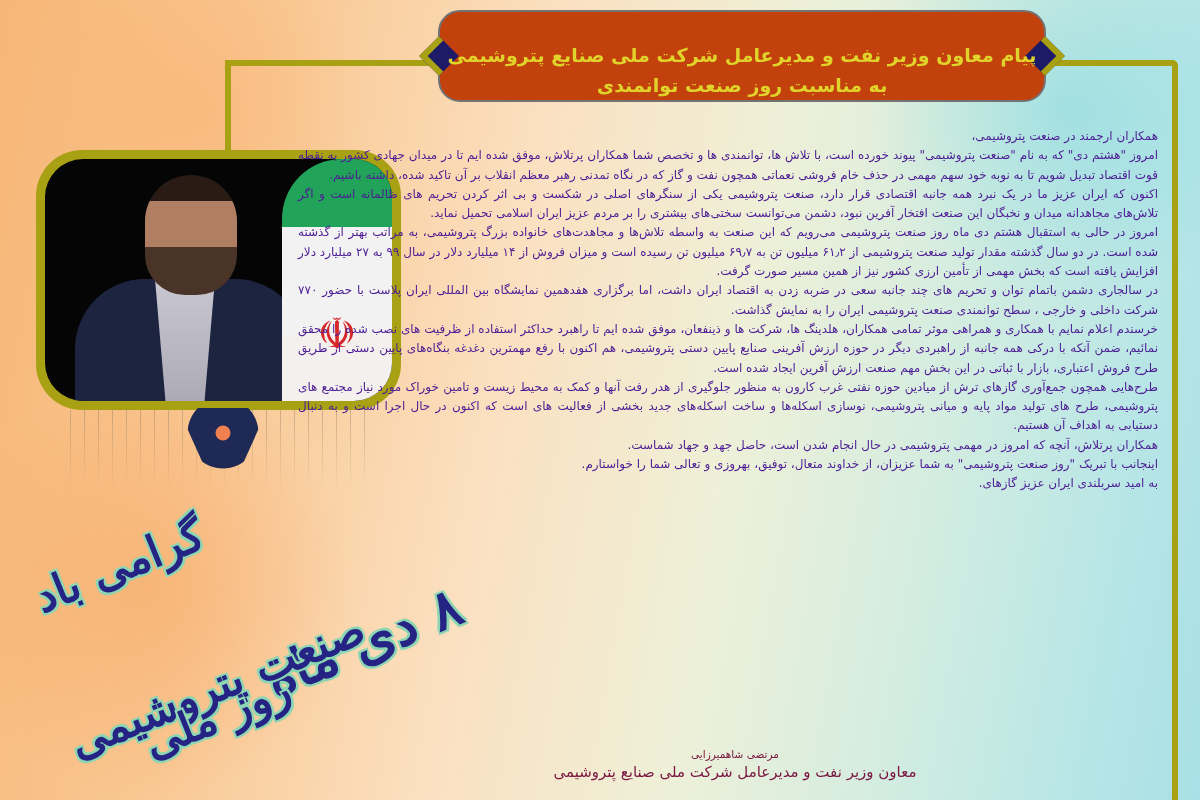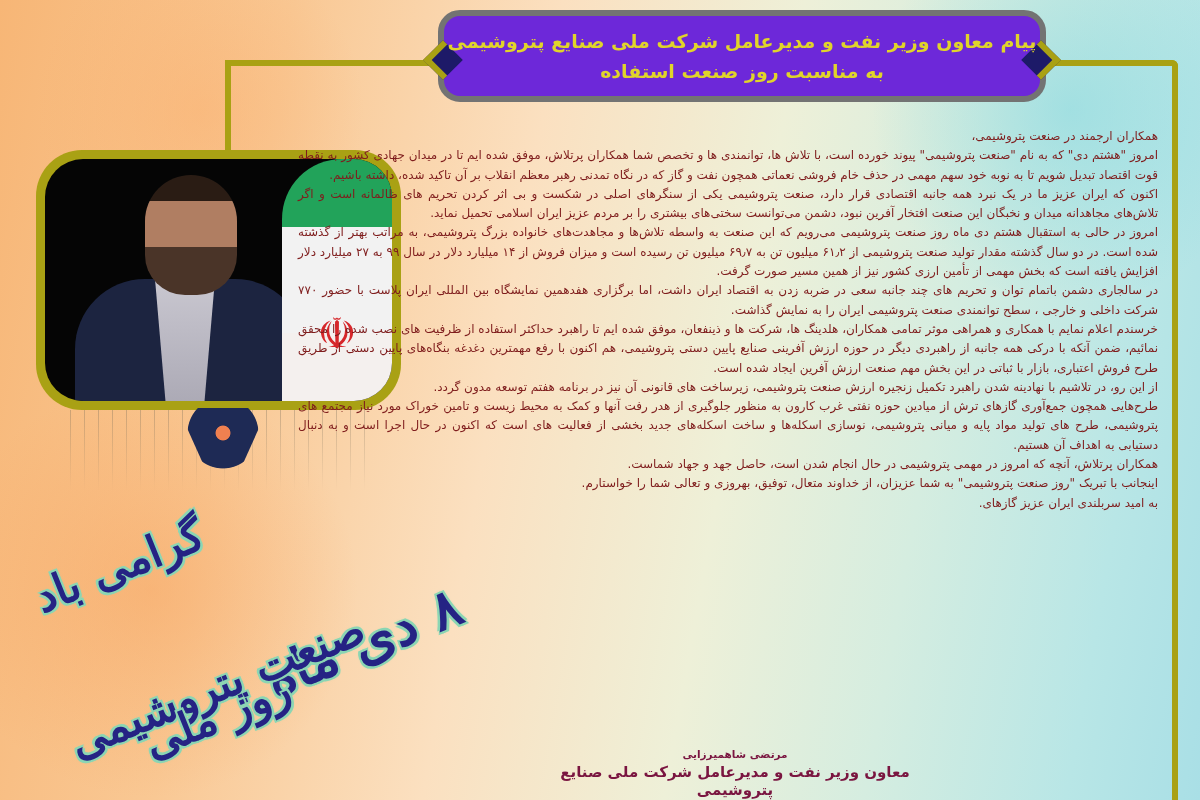--- a/index.html
+++ b/index.html
@@ -18,22 +18,22 @@
   
   .frame-line { position:absolute; background:#a9a114; }
   .fl-top-left  { left:225px; top:60px; width:210px; height:6px; border-top-left-radius:8px; }
   .fl-left-vert { left:225px; top:60px; width:6px; height:100px; }
   .fl-top-right { left:1050px; top:60px; width:128px; height:6px; border-top-right-radius:10px; }
   .fl-right-vert{ left:1172px; top:60px; width:6px; height:740px; border-top-right-radius:10px; }
 
   
   .title-banner {
     position:absolute; left:438px; top:10px; width:608px; height:92px;
-    background:#6d28d9; border:6px solid #737373; border-radius:22px;
-    box-sizing:border-box; display:flex; flex-direction:column; align-items:center; justify-content:center;
+    background:#c2410c; border:2px solid #737373; border-radius:22px;
+    box-sizing:border-box; display:flex; flex-direction:column; align-items:center; justify-content:flex-end;
     direction:rtl;
   }
   .title-banner::before, .title-banner::after {
     content:""; position:absolute; top:30px; width:22px; height:22px; background:#1d1a68;
     border:6px solid #a9a114; transform:rotate(45deg);
   }
   .title-banner::before { left:-15px; border-right:none; border-top:none; }
   .title-banner::after  { right:-15px; border-left:none; border-bottom:none; }
   .title-line { color:#e0d42a; font-weight:bold; font-size:19px; line-height:30px; position:relative; z-index:2; }
 
@@ -70,43 +70,43 @@
   .callig { position:absolute; direction:rtl; color:#252384; font-weight:bold; font-family:"DejaVu Serif", serif;
     text-shadow: 0 0 2px #8cd6b4, 0 0 4px #8cd6b4, 2px 2px 0 #8cd6b4, -2px -2px 0 #8cd6b4, 2px -2px 0 #8cd6b4, -2px 2px 0 #8cd6b4; }
   .callig-1 { left:30px; top:540px; font-size:44px; transform:rotate(-22deg); }
   .callig-2 { left:260px; top:610px; font-size:54px; transform:rotate(-22deg); }
   .callig-3 { left:60px; top:660px; font-size:44px; transform:rotate(-22deg); }
   .callig-4 { left:140px; top:690px; font-size:44px; transform:rotate(-22deg); }
 
   
   .body-text {
     position:absolute; left:298px; top:127px; width:860px; height:610px;
-    direction:rtl; text-align:justify; color:#7f1d1d; font-size:12px; line-height:19.3px;
+    direction:rtl; text-align:justify; color:#4c1d95; font-size:12px; line-height:19.3px;
   }
   .body-text p { margin:0; }
 
-  .signature { position:absolute; left:520px; top:745px; width:430px; direction:rtl; text-align:center; color:#7a1540; font-weight:bold; }
+  .signature { position:absolute; left:520px; top:745px; width:430px; direction:rtl; text-align:center; color:#7a1540; font-weight:normal; }
   .sig-name { font-size:10.5px; line-height:18px; }
   .sig-title { font-size:15px; line-height:18px; }
 </style>
 </head>
 <body>
 
 <div class="bg-blot1"></div>
 <div class="bg-blot2"></div>
 <div class="bg-blot3"></div>
 
 <div class="frame-line fl-top-left"></div>
 <div class="frame-line fl-left-vert"></div>
 <div class="frame-line fl-top-right"></div>
 <div class="frame-line fl-right-vert"></div>
 
 <div class="title-banner">
   <div class="title-line">پیام معاون وزیر نفت و مدیرعامل شرکت ملی صنایع پتروشیمی</div>
-  <div class="title-line">به مناسبت روز صنعت استفاده</div>
+  <div class="title-line">به مناسبت روز صنعت توانمندی</div>
 </div>
 
 <div class="portrait-frame">
   <div class="portrait-inner">
     <div class="person-body"></div>
     <div class="person-shirt"></div>
     <div class="person-head"></div>
     <div class="flag">
       <div class="flag-emblem">☫</div>
     </div>
@@ -121,21 +121,20 @@
 <div class="callig callig-3">صنعت پتروشیمی</div>
 <div class="callig callig-4">روز ملی</div>
 
 <div class="body-text">
   <p>همکاران ارجمند در صنعت پتروشیمی،</p>
   <p>امروز "هشتم دی" که به نام "صنعت پتروشیمی" پیوند خورده است، با تلاش ها، توانمندی ها و تخصص شما همکاران پرتلاش، موفق شده ایم تا در میدان جهادی کشور به نقطه قوت اقتصاد تبدیل شویم تا به نوبه خود سهم مهمی در حذف خام فروشی نعماتی همچون نفت و گاز که در نگاه تمدنی رهبر معظم انقلاب بر آن تاکید شده، داشته باشیم.</p>
   <p>اکنون که ایران عزیز ما در یک نبرد همه جانبه اقتصادی قرار دارد، صنعت پتروشیمی یکی از سنگرهای اصلی در شکست و بی اثر کردن تحریم های ظالمانه است و اگر تلاش‌های مجاهدانه میدان و نخبگان این صنعت افتخار آفرین نبود، دشمن می‌توانست سختی‌های بیشتری را بر مردم عزیز ایران اسلامی تحمیل نماید.</p>
   <p>امروز در حالی به استقبال هشتم دی ماه روز صنعت پتروشیمی می‌رویم که این صنعت به واسطه تلاش‌ها و مجاهدت‌های خانواده بزرگ پتروشیمی، به مراتب بهتر از گذشته شده است. در دو سال گذشته مقدار تولید صنعت پتروشیمی از ۶۱٫۲ میلیون تن به ۶۹٫۷ میلیون تن رسیده است و میزان فروش از ۱۴ میلیارد دلار در سال ۹۹ به ۲۷ میلیارد دلار افزایش یافته است که بخش مهمی از تأمین ارزی کشور نیز از همین مسیر صورت گرفت.</p>
   <p>در سالجاری دشمن باتمام توان و تحریم های چند جانبه سعی در ضربه زدن به اقتصاد ایران داشت، اما برگزاری هفدهمین نمایشگاه بین المللی ایران پلاست با حضور ۷۷۰ شرکت داخلی و خارجی ، سطح توانمندی صنعت پتروشیمی ایران را به نمایش گذاشت.</p>
   <p>خرسندم اعلام نمایم با همکاری و همراهی موثر تمامی همکاران، هلدینگ ها، شرکت ها و ذینفعان، موفق شده ایم تا راهبرد حداکثر استفاده از ظرفیت های نصب شده را محقق نمائیم، ضمن آنکه با درکی همه جانبه از راهبردی دیگر در حوزه ارزش آفرینی صنایع پایین دستی پتروشیمی، هم اکنون با رفع مهمترین دغدغه بنگاه‌های پایین دستی از طریق طرح فروش اعتباری، بازار با ثباتی در این بخش مهم صنعت ارزش آفرین ایجاد شده است.</p>
-  <p>از این رو، در تلاشیم با نهادینه شدن راهبرد تکمیل زنجیره ارزش صنعت پتروشیمی، زیرساخت های قانونی آن نیز در برنامه هفتم توسعه مدون گردد.</p>
   <p>طرح‌هایی همچون جمع‌آوری گازهای ترش از میادین حوزه نفتی غرب کارون به منظور جلوگیری از هدر رفت آنها و کمک به محیط زیست و تامین خوراک مورد نیاز مجتمع های پتروشیمی، طرح های تولید مواد پایه و میانی پتروشیمی، نوسازی اسکله‌ها و ساخت اسکله‌های جدید بخشی از فعالیت های است که اکنون در حال اجرا است و به دنبال دستیابی به اهداف آن هستیم.</p>
   <p>همکاران پرتلاش، آنچه که امروز در مهمی پتروشیمی در حال انجام شدن است، حاصل جهد و جهاد شماست.</p>
   <p>اینجانب با تبریک "روز صنعت پتروشیمی" به شما عزیزان، از خداوند متعال، توفیق، بهروزی و تعالی شما را خواستارم.</p>
   <p>به امید سربلندی ایران عزیز گازهای.</p>
 </div>
 
 <div class="signature">
   <div class="sig-name">مرتضی شاهمیرزایی</div>
   <div class="sig-title">معاون وزیر نفت و مدیرعامل شرکت ملی صنایع پتروشیمی</div>
 </div>

